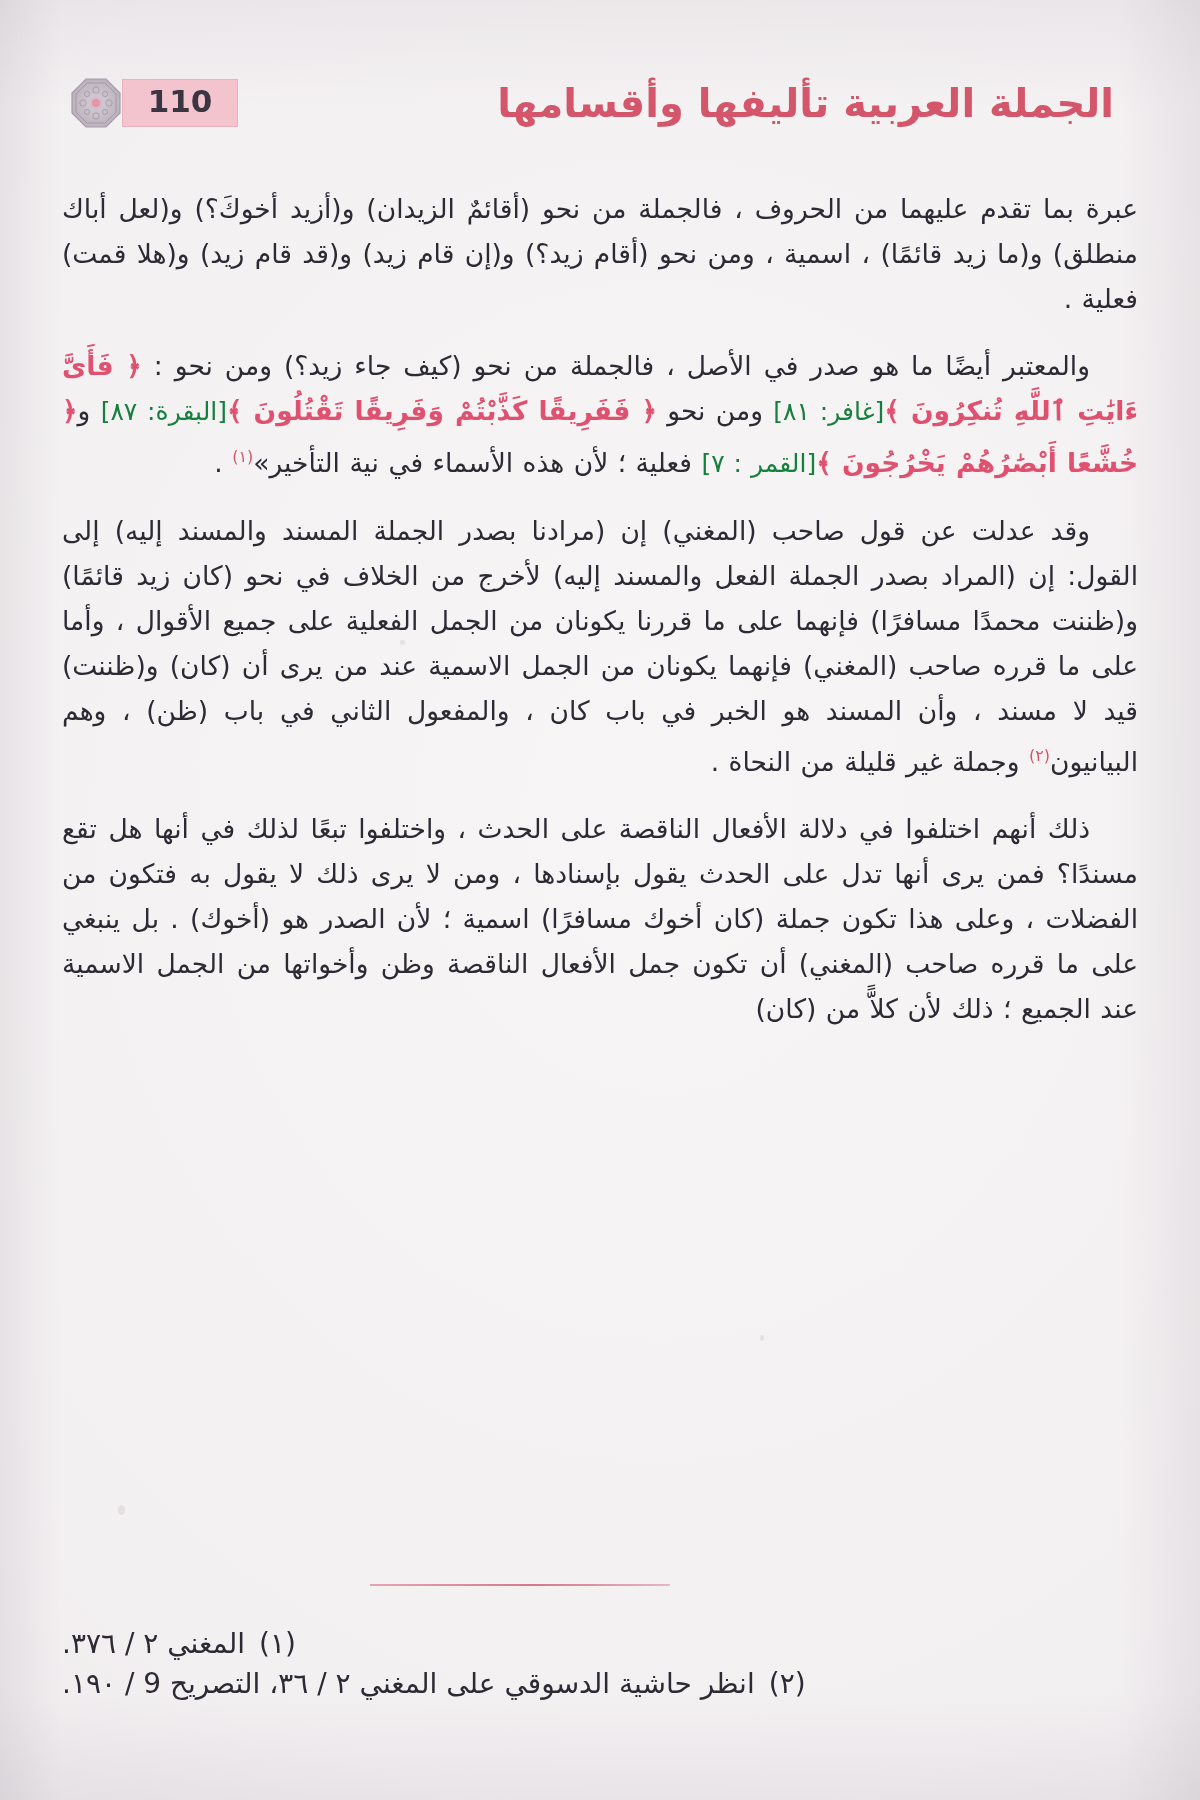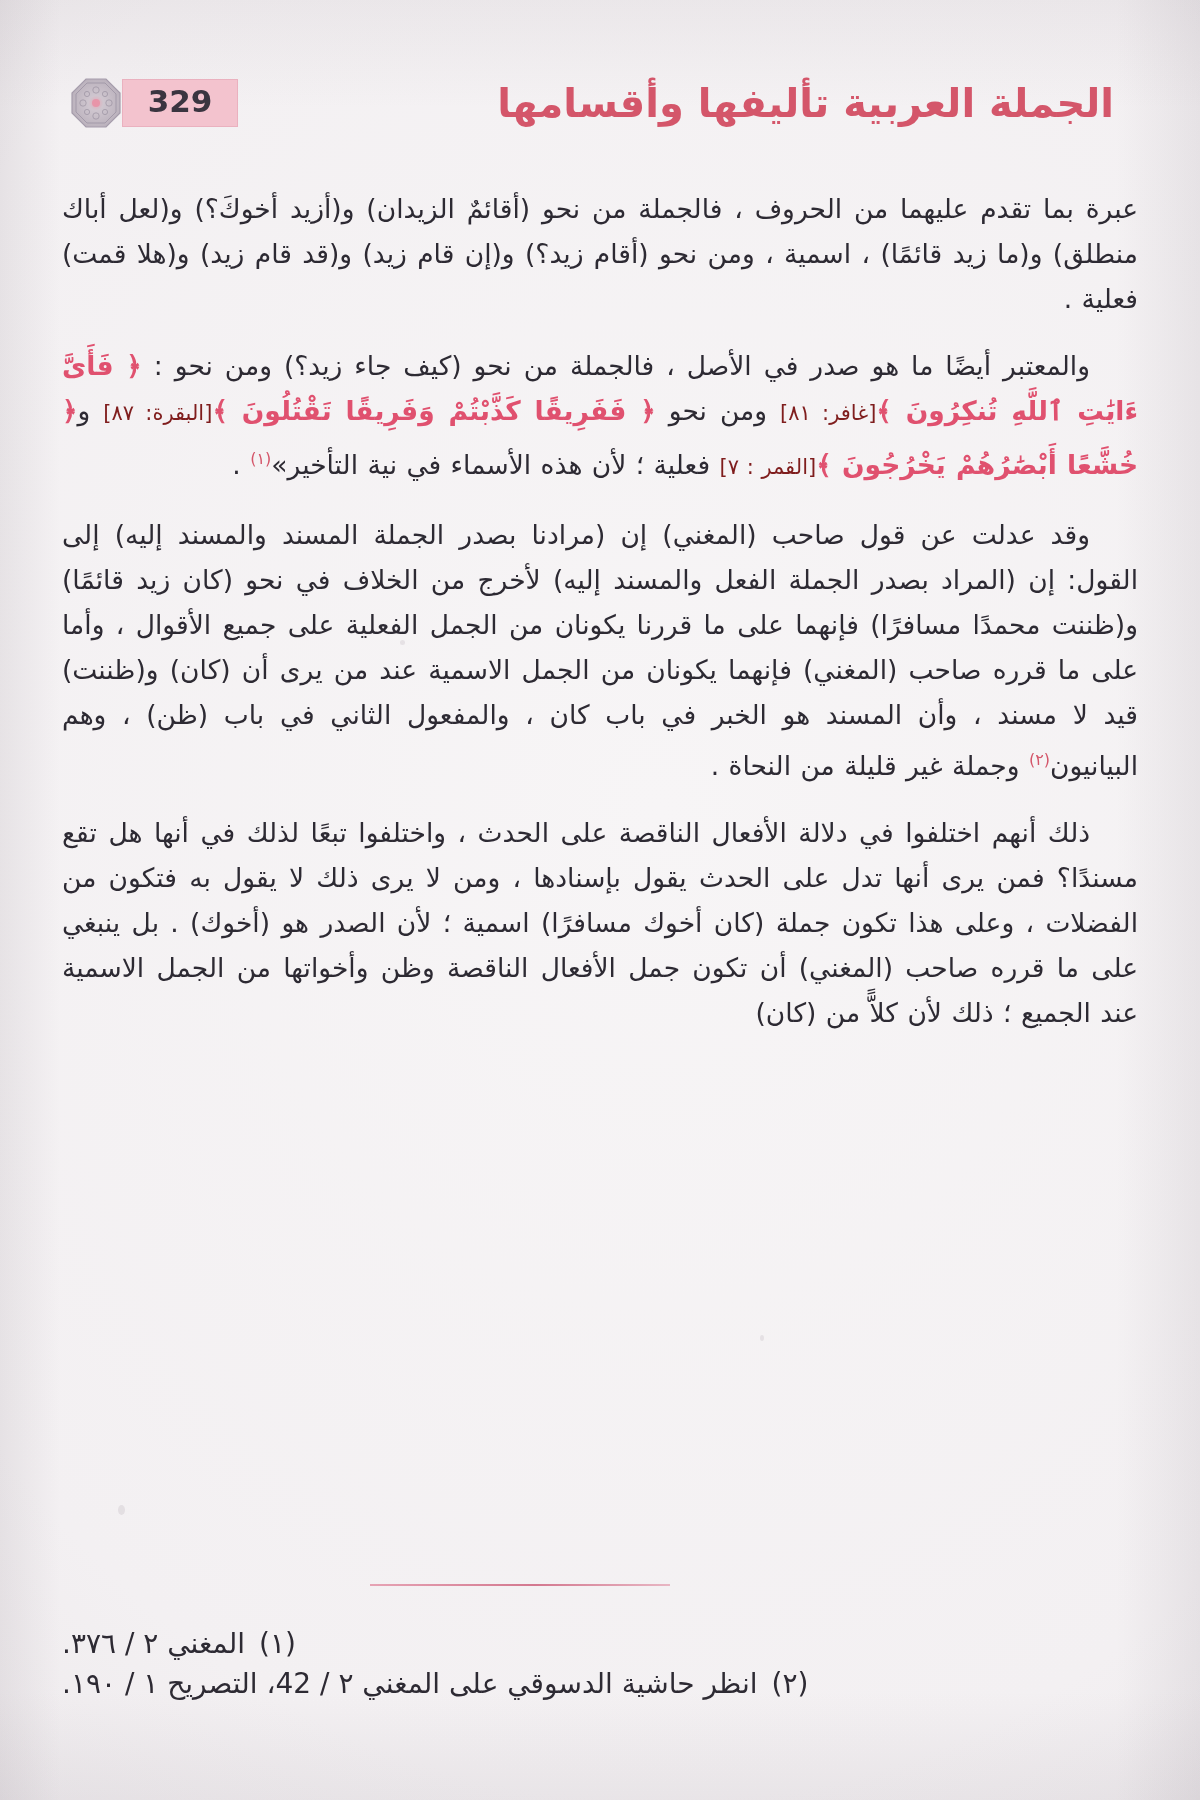--- a/index.html
+++ b/index.html
@@ -106,22 +106,22 @@
     letter-spacing: 0px;
     word-spacing: 1px;
   }
   p.para.indent { text-indent: 48px; }
 
   .verse {
     color: #e0516f;
     font-weight: 600;
   }
   .ref {
-    color: #7f1d1d;
-    font-size: 21px;
+    color: #15803d;
+    font-size: 25px;
   }
   .sup {
     color: #d4566a;
     font-size: 16px;
     vertical-align: super;
   }
 
   
   #p1 { }
   #p2 { }
@@ -169,21 +169,21 @@
 <body>
 
 <div class="page"></div>
 
 <div class="content">
 
   <div class="header">
     <div class="header-title">الجملة العربية تأليفها وأقسامها</div>
 
     <div class="header-right">
-      <div class="page-number-box">329</div>
+      <div class="page-number-box">110</div>
       <div class="ornament">
         <svg viewBox="0 0 52 52" aria-hidden="true">
           <defs>
             <radialGradient id="orn" cx="50%" cy="50%" r="55%">
               <stop offset="0%" stop-color="#e6a8b7"></stop>
               <stop offset="28%" stop-color="#cfc6cf"></stop>
               <stop offset="100%" stop-color="#b9b0bb"></stop>
             </radialGradient>
           </defs>
           <polygon points="16,2 36,2 50,16 50,36 36,50 16,50 2,36 2,16" fill="url(#orn)" stroke="#a59cab" stroke-width="1.2"></polygon>
@@ -219,20 +219,20 @@
     <p class="para indent" id="p4">ذلك أنهم اختلفوا في دلالة الأفعال الناقصة على الحدث ، واختلفوا تبعًا لذلك في أنها هل تقع مسندًا؟ فمن يرى أنها تدل على الحدث يقول بإسنادها ، ومن لا يرى ذلك لا يقول به فتكون من الفضلات ، وعلى هذا تكون جملة (كان أخوك مسافرًا) اسمية ؛ لأن الصدر هو (أخوك) . بل ينبغي على ما قرره صاحب (المغني) أن تكون جمل الأفعال الناقصة وظن وأخواتها من الجمل الاسمية عند الجميع ؛ ذلك لأن كلاًّ من (كان)</p>
   </div>
 
   <div class="footnote-rule"></div>
 
   <div class="footnotes">
     <div class="footnote">
       <span class="fn-num">(١)</span><span class="fn-text">المغني ٢ / ٣٧٦.</span>
     </div>
     <div class="footnote">
-      <span class="fn-num">(٢)</span><span class="fn-text">انظر حاشية الدسوقي على المغني ٢ / 42، التصريح ١ / ١٩٠.</span>
+      <span class="fn-num">(٢)</span><span class="fn-text">انظر حاشية الدسوقي على المغني ٢ / ٣٦، التصريح 9 / ١٩٠.</span>
     </div>
   </div>
 
   <div class="speck" style="left:118px; top:1505px; width:7px; height:10px;"></div>
   <div class="speck" style="left:400px; top:640px; width:5px; height:5px;"></div>
   <div class="speck" style="left:760px; top:1335px; width:4px; height:6px;"></div>
 </div>
 
 </body></html>

